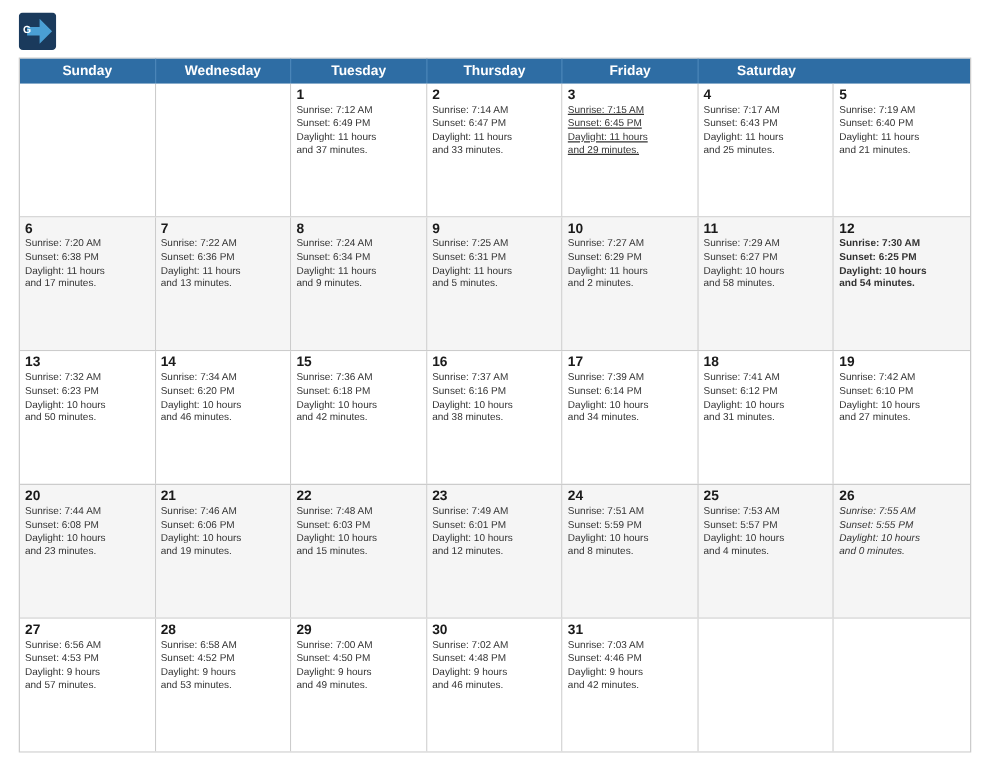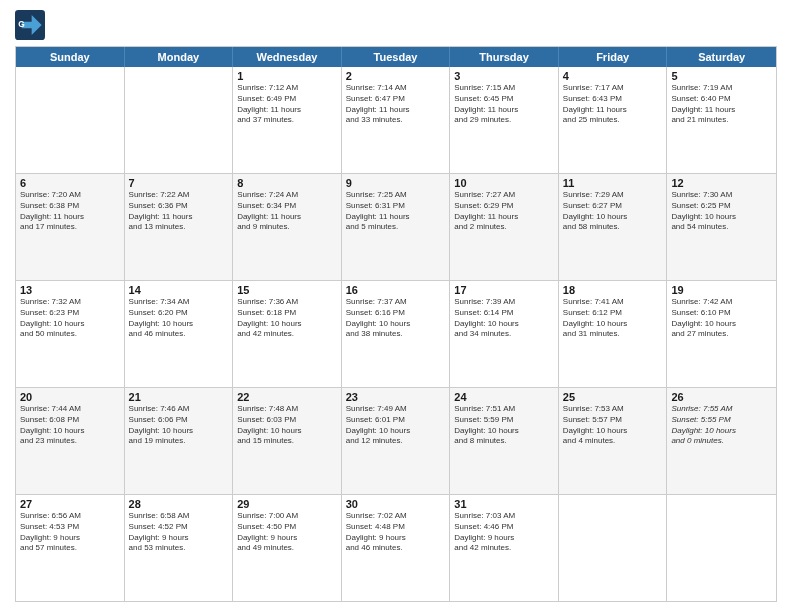--- a/index.html
+++ b/index.html
@@ -126,21 +126,20 @@
     </div>
     <div class="title-block">
       <div class="title-month"></div>
       <div class="title-location"></div>
     </div>
   </div>
 
   <div class="calendar">
     <div class="cal-header">
     <div class="cal-header-cell">Sunday</div>
-        <div class="cal-header-cell">Monday</div>
         <div class="cal-header-cell">Wednesday</div>
         <div class="cal-header-cell">Tuesday</div>
         <div class="cal-header-cell">Thursday</div>
         <div class="cal-header-cell">Friday</div>
         <div class="cal-header-cell">Saturday</div>
       </div>
     <div class="cal-body">
     <div class="cal-row">
           <div class="cal-cell"></div>
           <div class="cal-cell"></div>
@@ -153,21 +152,21 @@
           </div>
           <div class="cal-cell">
             <span class="day-num">2</span>
             <div class="cell-detail" style="white-space: pre-line;">Sunrise: 7:14 AM
 Sunset: 6:47 PM
 Daylight: 11 hours
 and 33 minutes.</div>
           </div>
           <div class="cal-cell">
             <span class="day-num">3</span>
-            <div class="cell-detail" style="white-space: pre-line;">Sunrise: 7:15 AM
+            <div class="cell-detail" style="white-space: pre-line; text-decoration: underline;">Sunrise: 7:15 AM
 Sunset: 6:45 PM
 Daylight: 11 hours
 and 29 minutes.</div>
           </div>
           <div class="cal-cell">
             <span class="day-num">4</span>
             <div class="cell-detail" style="white-space: pre-line;">Sunrise: 7:17 AM
 Sunset: 6:43 PM
 Daylight: 11 hours
 and 25 minutes.</div>
@@ -218,21 +217,21 @@
           </div>
           <div class="cal-cell alt-row">
             <span class="day-num">11</span>
             <div class="cell-detail" style="white-space: pre-line;">Sunrise: 7:29 AM
 Sunset: 6:27 PM
 Daylight: 10 hours
 and 58 minutes.</div>
           </div>
           <div class="cal-cell alt-row">
             <span class="day-num">12</span>
-            <div class="cell-detail" style="white-space: pre-line;">Sunrise: 7:30 AM
+            <div class="cell-detail" style="white-space: pre-line; font-weight: bold;">Sunrise: 7:30 AM
 Sunset: 6:25 PM
 Daylight: 10 hours
 and 54 minutes.</div>
           </div>
         </div>
         <div class="cal-row">
           <div class="cal-cell">
             <span class="day-num">13</span>
             <div class="cell-detail" style="white-space: pre-line;">Sunrise: 7:32 AM
 Sunset: 6:23 PM

